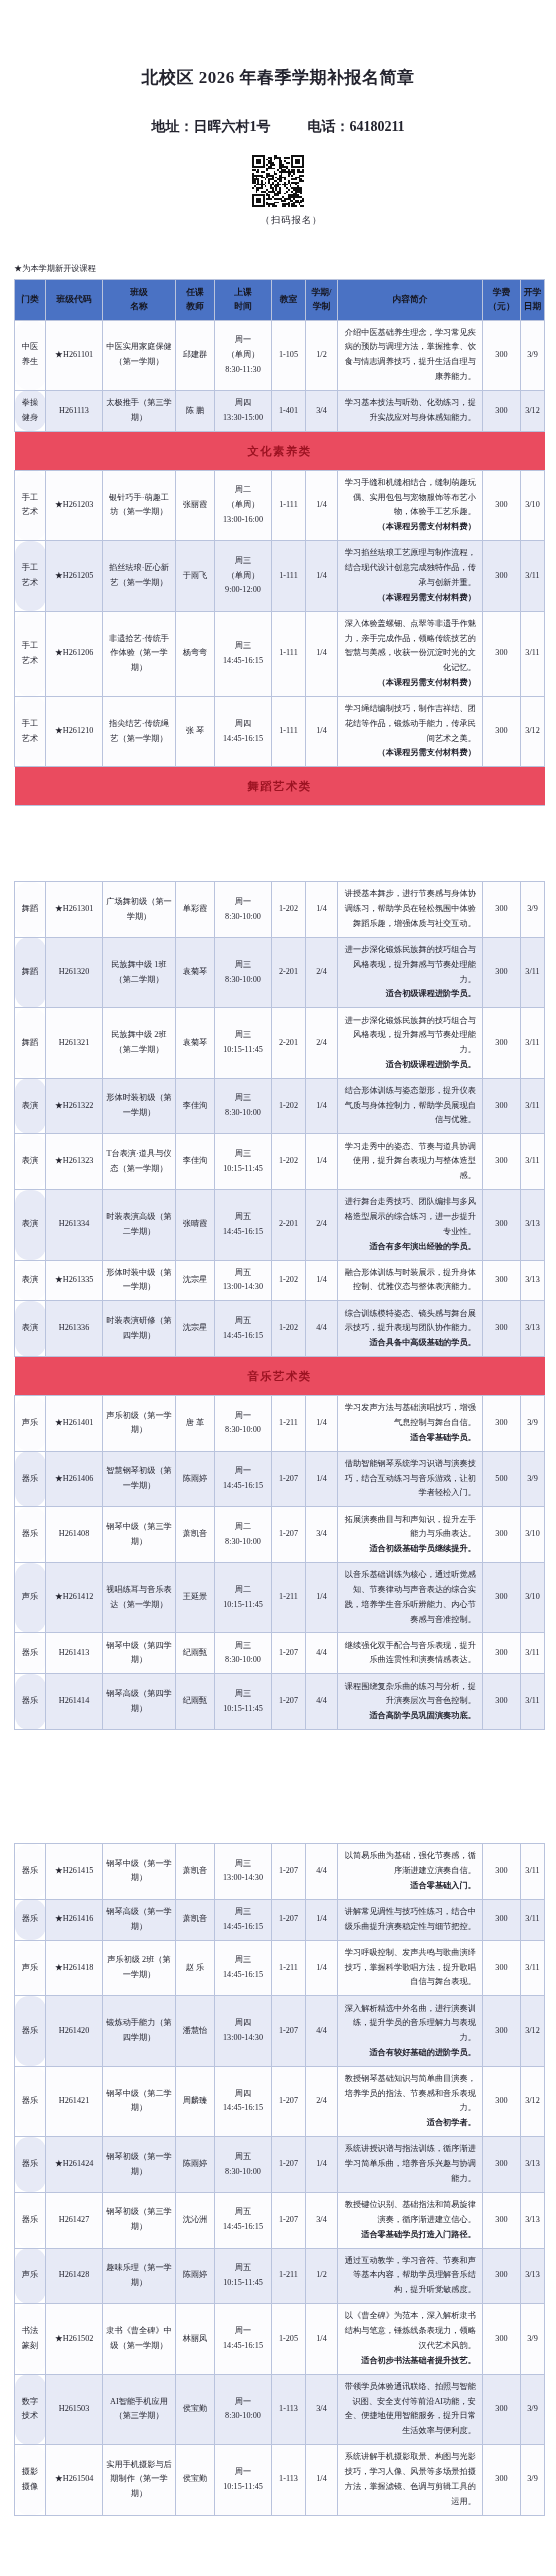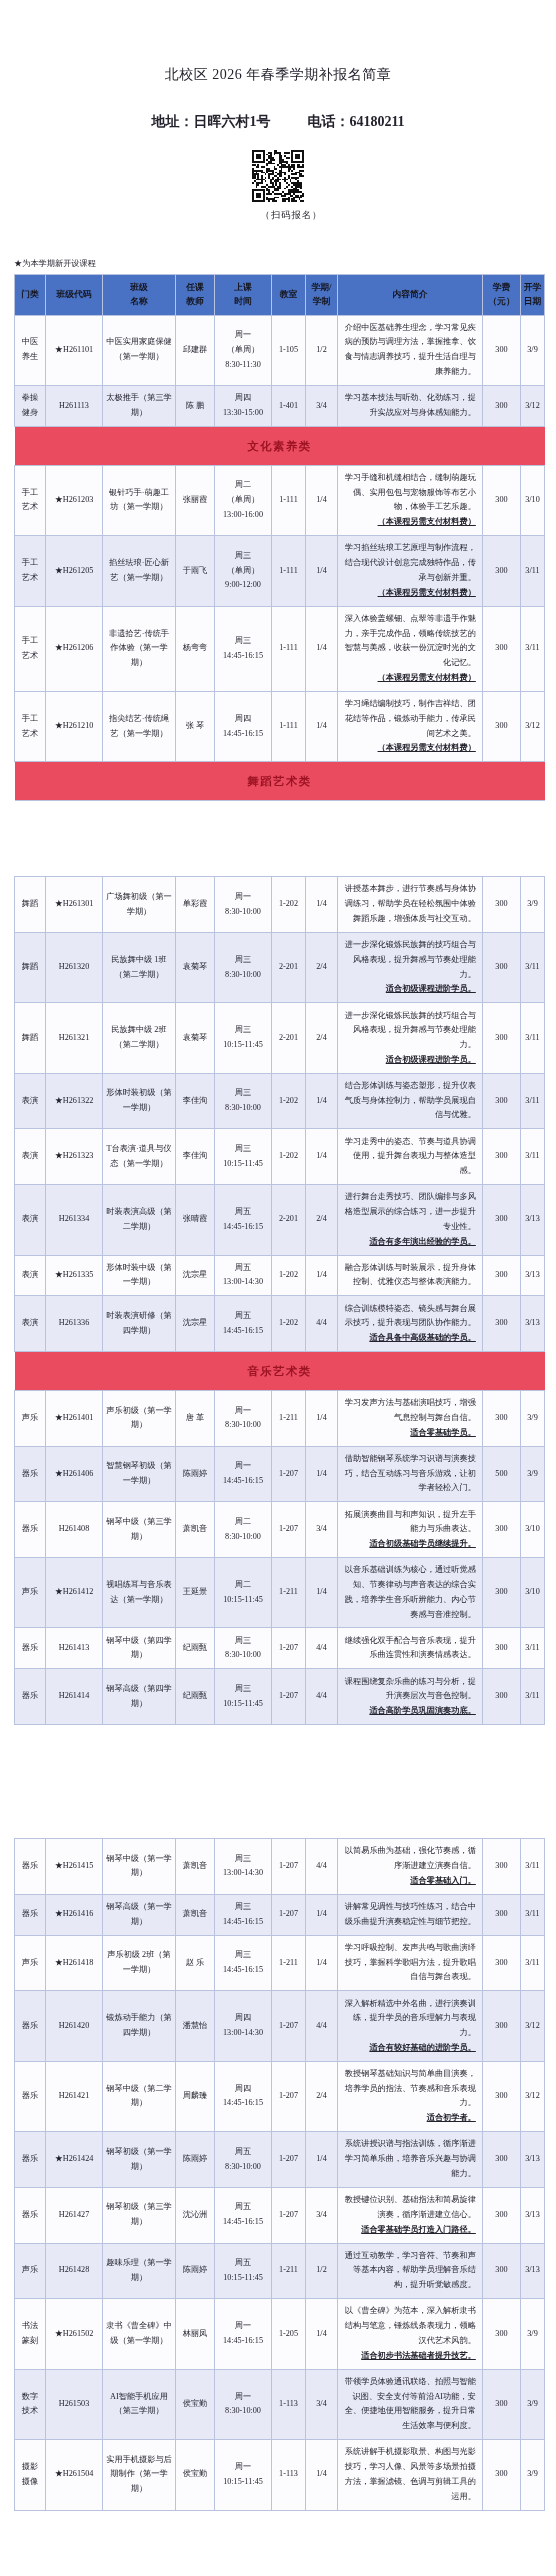--- a/index.html
+++ b/index.html
@@ -14,22 +14,22 @@
   }
   html,body{margin:0;padding:0;background:#ffffff;}
   body{
     width:556px;
     font-family:"Liberation Serif","DejaVu Serif",serif;
     color:var(--text);
   }
   .doc{padding:66px 0 129px;}
   .page-title{
     text-align:center;
-    font-size:14px;
-    font-weight:400;
+    font-size:17px;
+    font-weight:700;
     letter-spacing:0.5px;
     margin:0 0 29px;
   }
   .contact{
     text-align:center;
     font-size:14px;
     font-weight:700;
     margin:0 0 18.5px;
   }
   .contact .spacer{display:inline-block;width:37px;}
@@ -65,23 +65,23 @@
   }
   td{
     font-size:8.2px;
     line-height:1.8;
     vertical-align:middle;
     text-align:center;
     padding:5.2px 2.1px;
     background:var(--row-bg);
   }
   tr.alt td{background:var(--row-alt-bg);}
-  td.cat{padding:5.2px 5.2px;}
+  td.cat{padding:5.2px 5.2px;border-radius:14px;}
   td.intro{text-align:right;padding:5.2px 6.2px;}
-  .note{font-weight:700;white-space:pre-line;text-decoration:underline;}
+  .note{font-weight:700;white-space:pre-line;}
   .pre{white-space:pre-line;}
   tr.section-row td{
     background:var(--section-bg);
     color:var(--section-text);
     font-weight:700;
     font-size:11.3px;
     letter-spacing:1.5px;
     padding:8.8px 0;
     border-left:none;border-right:none;
   }

